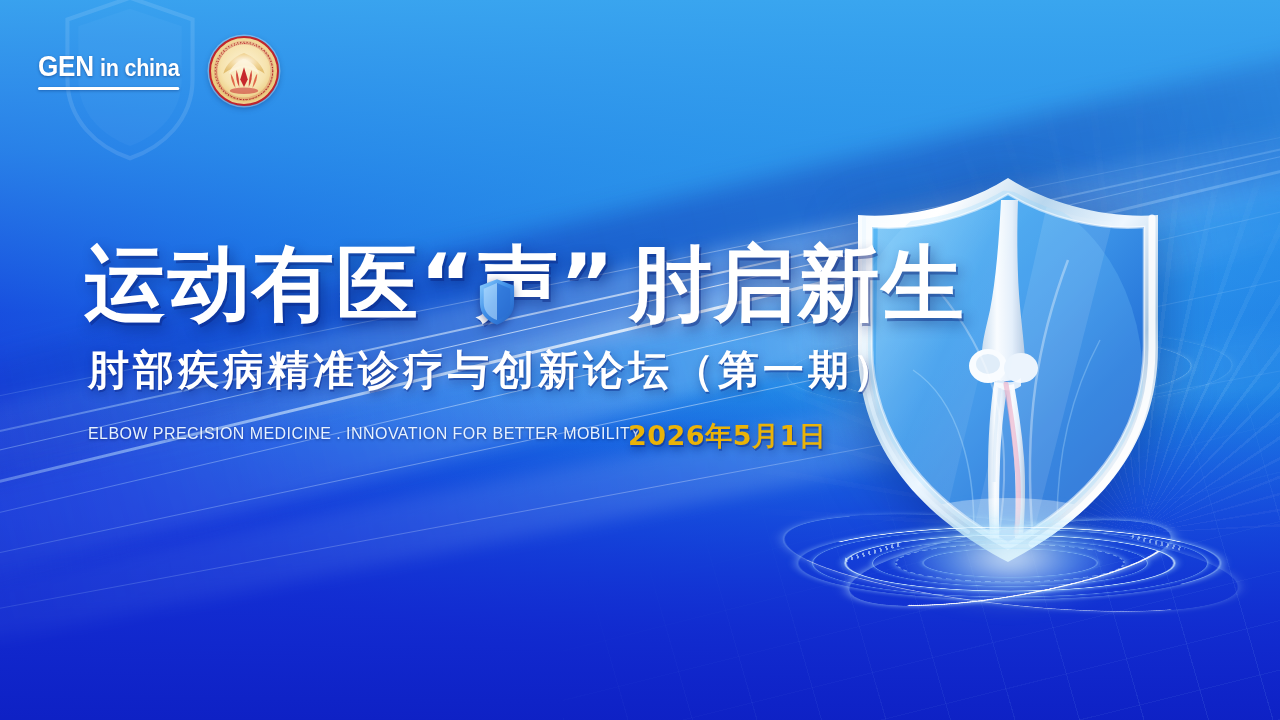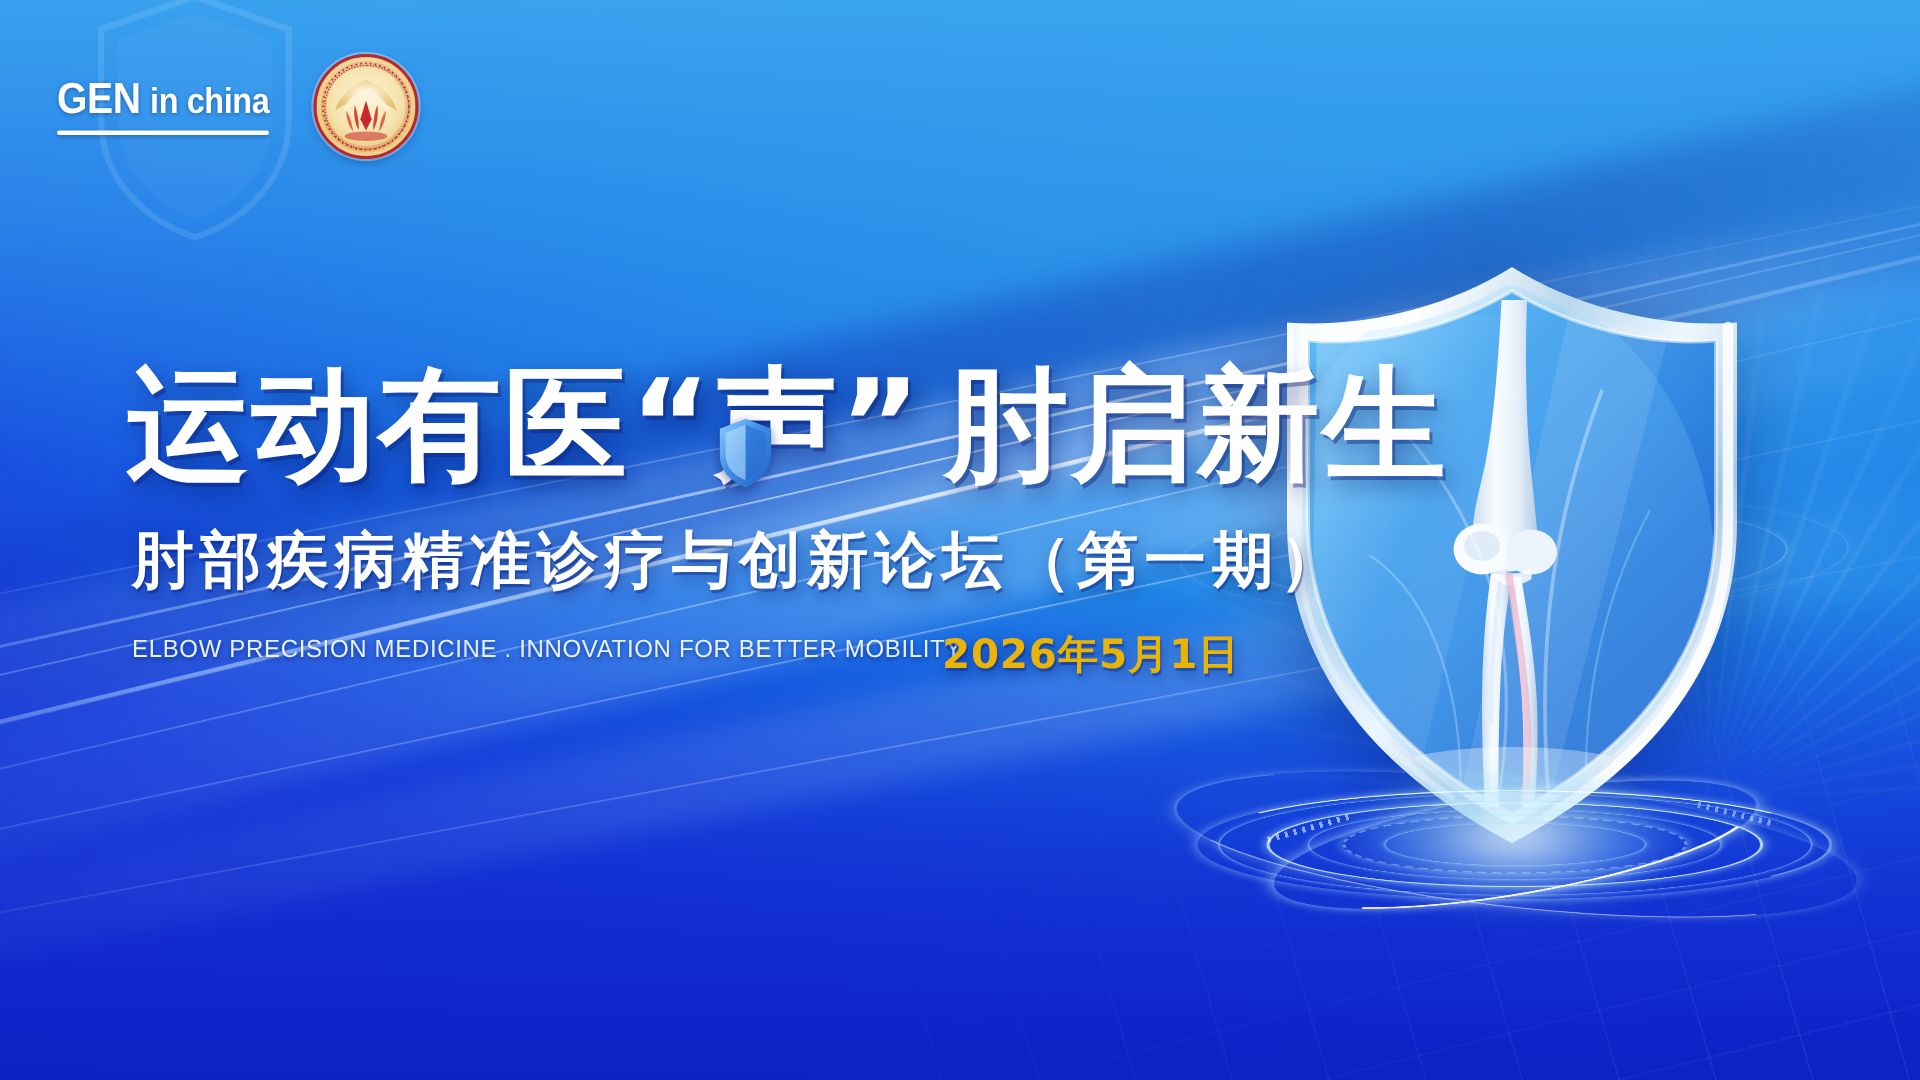--- a/index.html
+++ b/index.html
@@ -156,21 +156,21 @@
   }
   .headline .seg-b{margin-left:14px;}
   .title-shield{
     position:absolute;left:478px;top:278px;
     width:38px;height:48px;
     filter:drop-shadow(0 2px 4px rgba(5,25,100,.5));
   }
 
   .subhead{
     position:absolute;left:88px;top:352px;
-    font-family:Liberation Serif, serif;
+    font-family:Liberation Mono, monospace;
     font-weight:bold;
     font-size:41px;
     line-height:1.05;
     color:#ffffff;
     letter-spacing:4px;
     white-space:nowrap;
     text-shadow:1px 2px 0 rgba(10,35,130,.42), 2px 4px 10px rgba(5,20,90,.4);
   }
 
   .tagline{

